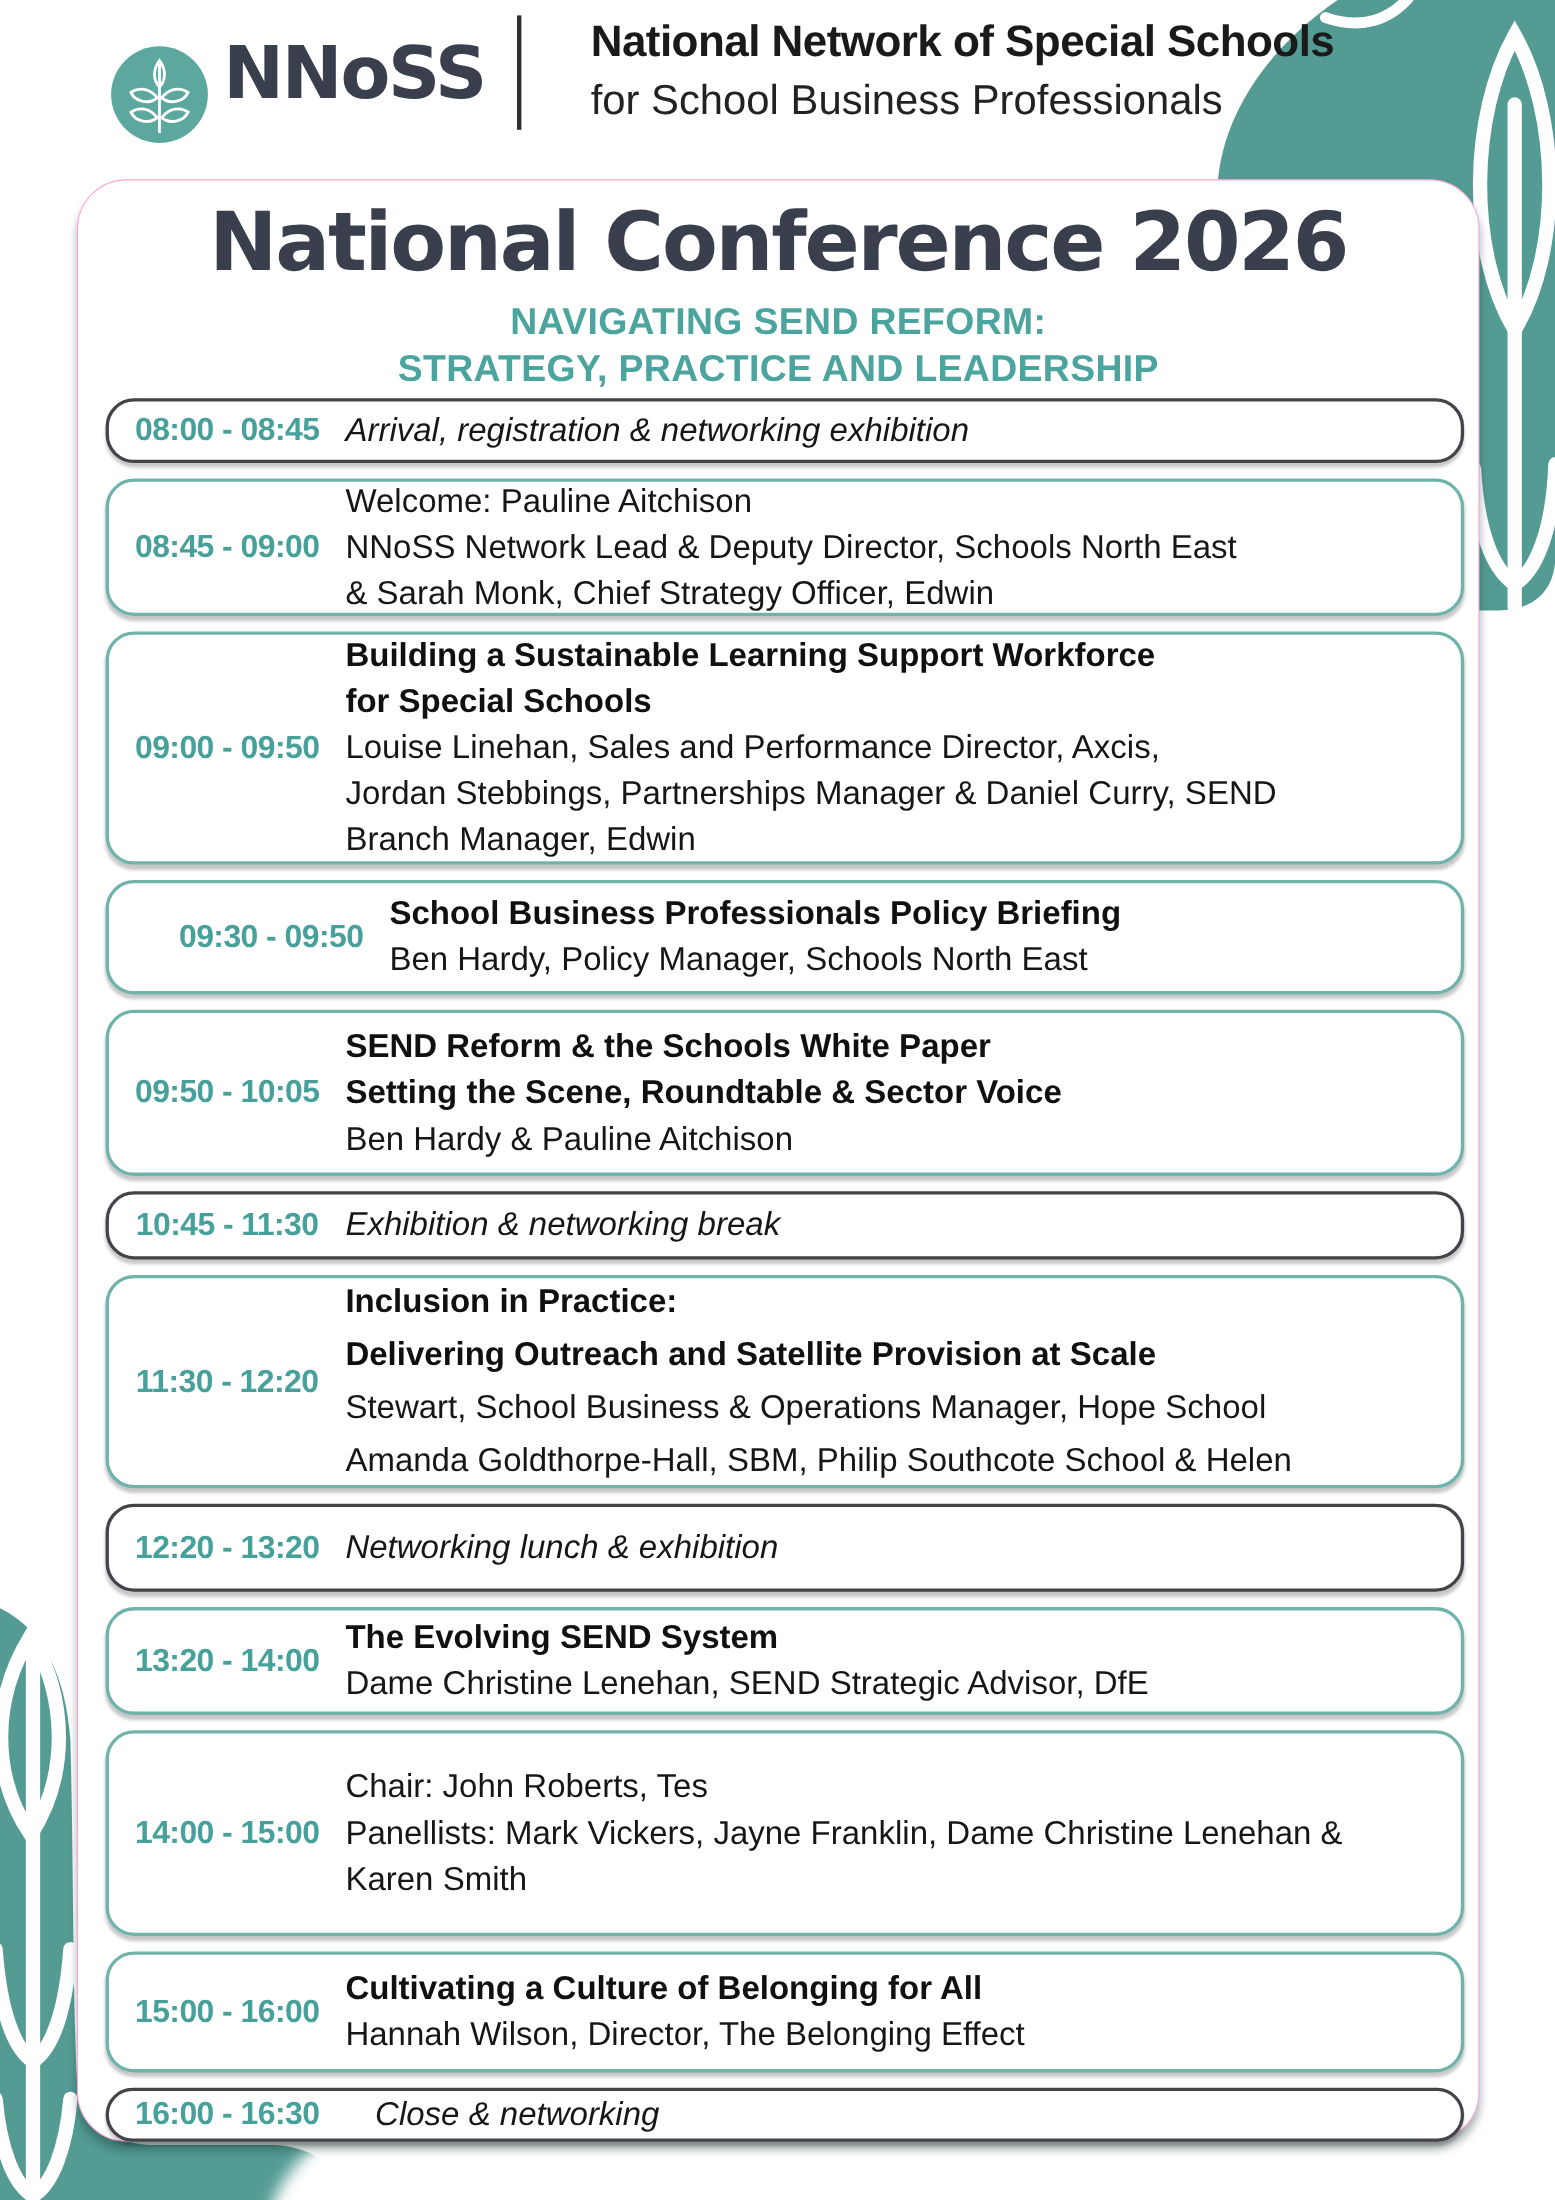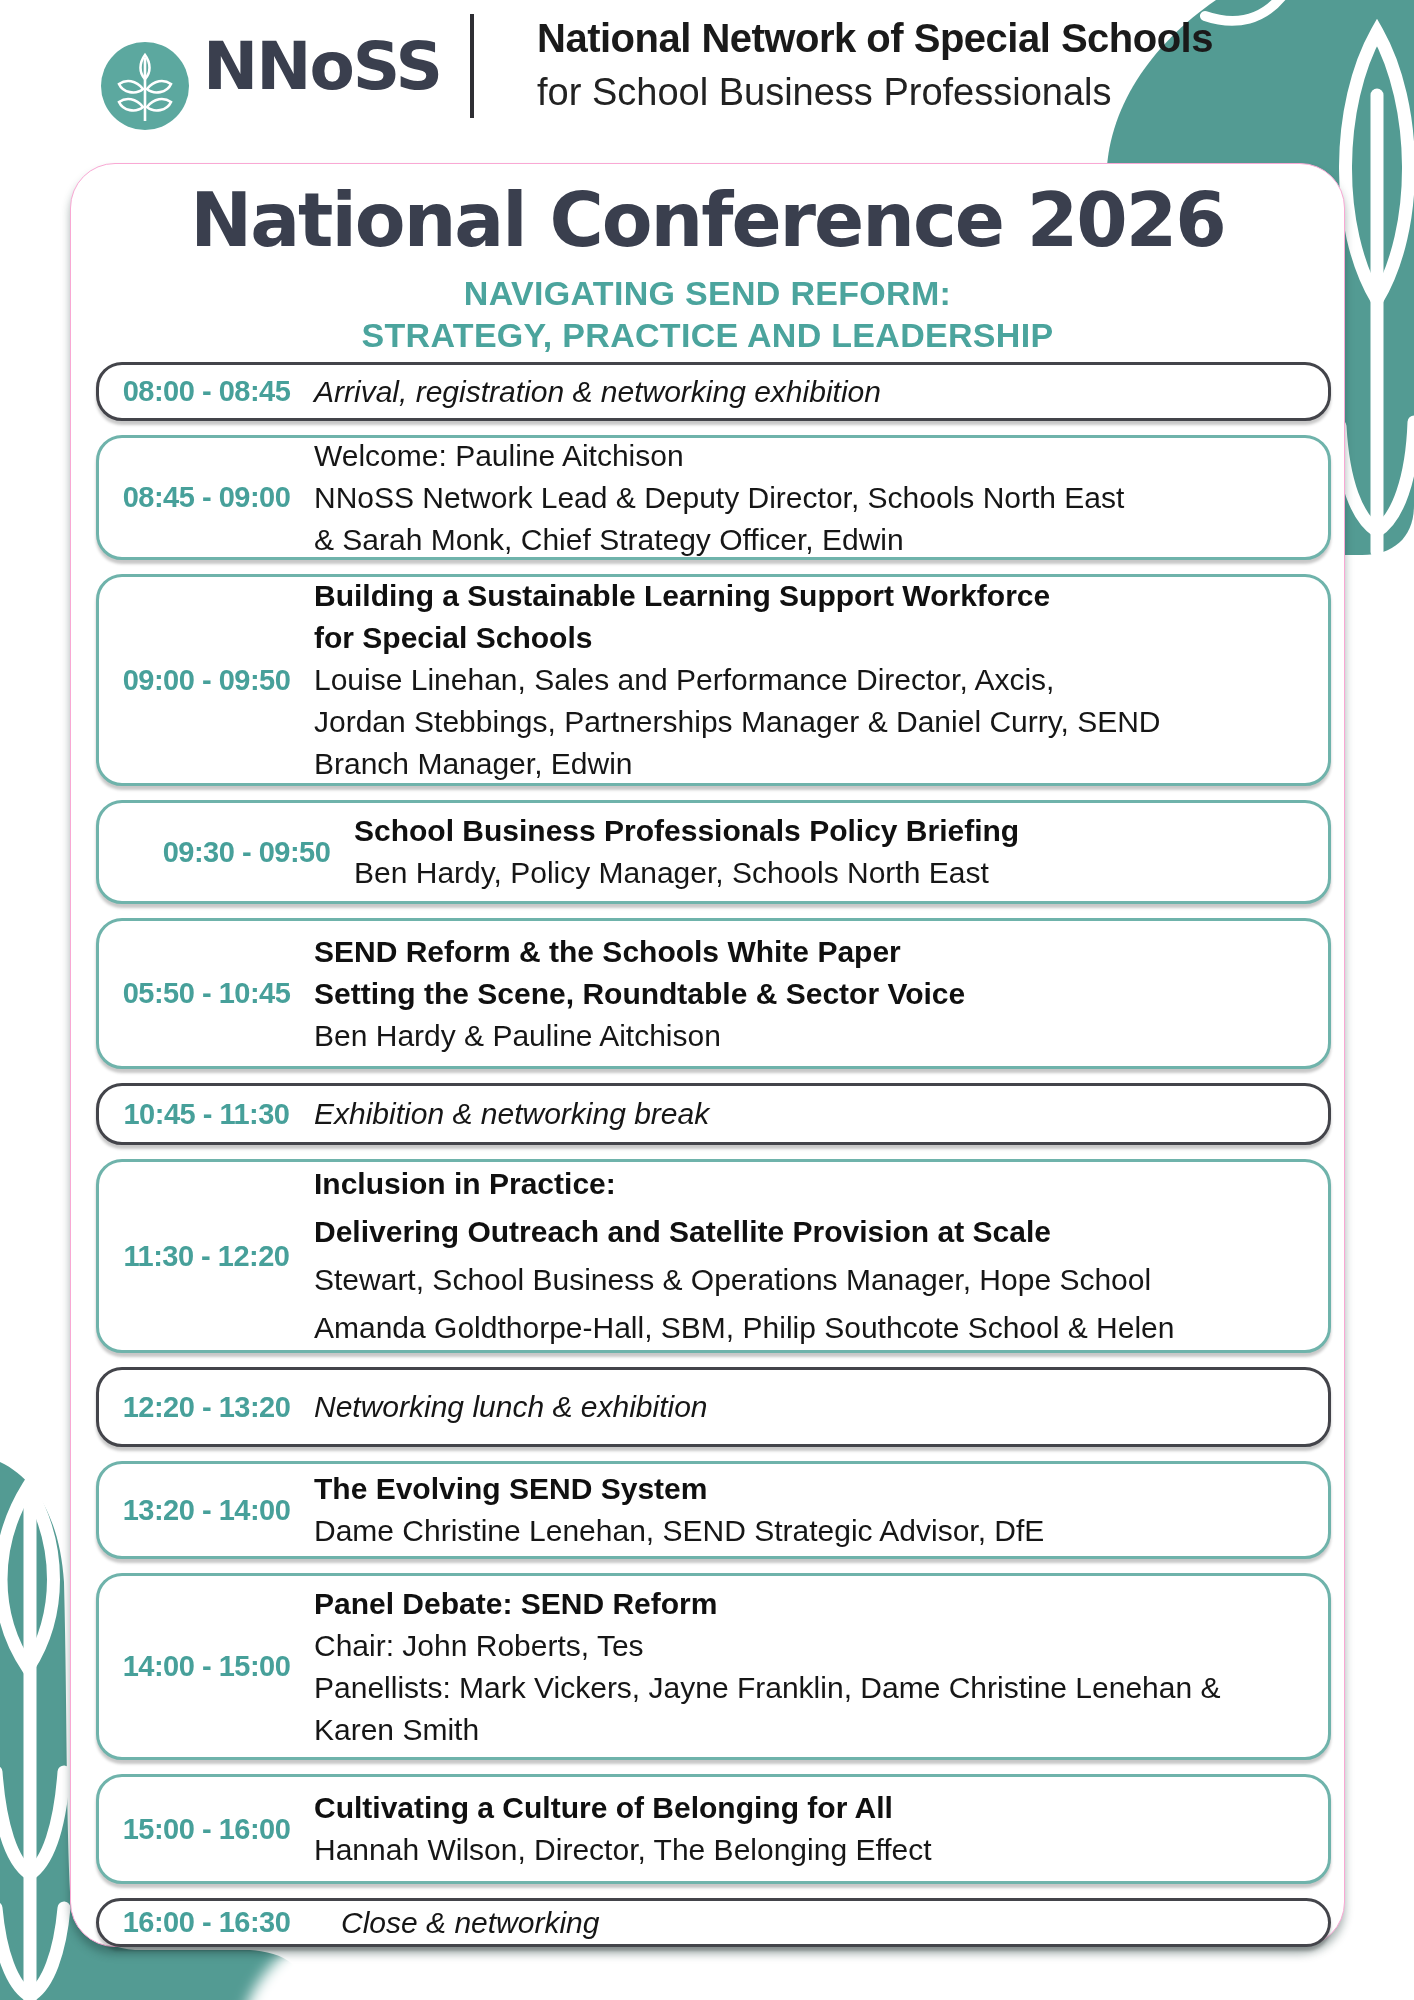--- a/index.html
+++ b/index.html
@@ -167,21 +167,21 @@
 
   <section class="row session" style="height: 104px; padding-left: 40px;">
     <div class="time">09:30 - 09:50</div>
     <div class="body">
           <div class="l-bold">School Business Professionals Policy Briefing</div>
           <div>Ben Hardy, Policy Manager, Schools North East</div>
         </div>
   </section>
 
   <section class="row session" style="height: 151px;">
-    <div class="time">05:50 - 10:45</div>
+    <div class="time">09:50 - 10:05</div>
     <div class="body">
           <div class="l-bold">SEND Reform &amp; the Schools White Paper</div>
           <div class="l-bold">Setting the Scene, Roundtable &amp; Sector Voice</div>
           <div>Ben Hardy &amp; Pauline Aitchison</div>
         </div>
   </section>
 
   <section class="row break" style="height: 62px;">
     <div class="time">10:45 - 11:30</div>
     <div class="body">
@@ -210,21 +210,20 @@
     <div class="time">13:20 - 14:00</div>
     <div class="body">
           <div class="l-bold">The Evolving SEND System</div>
           <div>Dame Christine Lenehan, SEND Strategic Advisor, DfE</div>
         </div>
   </section>
 
   <section class="row session" style="height: 187px;">
     <div class="time">14:00 - 15:00</div>
     <div class="body">
-          <div class="l-bold">Panel Debate: SEND Reform</div>
           <div>Chair: John Roberts, Tes</div>
           <div>Panellists: Mark Vickers, Jayne Franklin, Dame Christine Lenehan &amp;</div>
           <div>Karen Smith</div>
         </div>
   </section>
 
   <section class="row session" style="height: 110px;">
     <div class="time">15:00 - 16:00</div>
     <div class="body">
           <div class="l-bold">Cultivating a Culture of Belonging for All</div>

